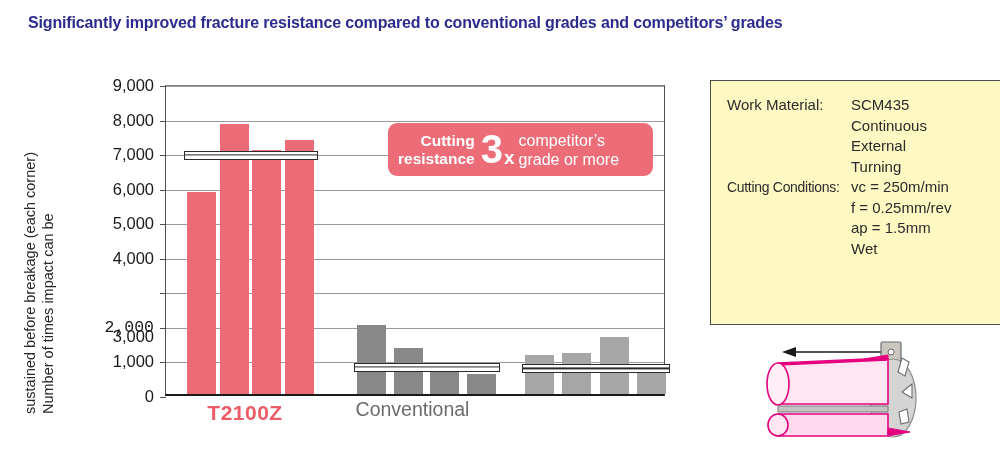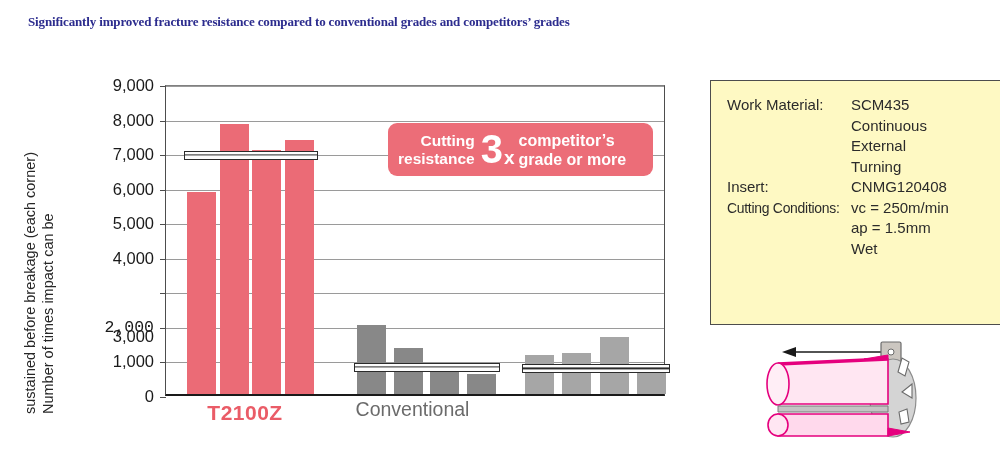--- a/index.html
+++ b/index.html
@@ -11,26 +11,25 @@
     color: #333333;
     overflow: hidden;
     position: relative;
   }
 
   
   #page-title {
     position: absolute;
     left: 28px; top: 14px;
     width: 950px;
-    font-size: 13px;
+    font-size: 16px;
     font-weight: bold;
     letter-spacing: -0.15px;
     color: #2c2c8e;
     white-space: nowrap;
-    font-family: Liberation Serif, serif;
   }
 
   
   #chart-region {
     position: absolute;
     left: 0; top: 60px;
     width: 700px; height: 396px;
   }
 
   
@@ -173,21 +172,21 @@
   }
   #callout-badge .cb-x {
     font-size: 19px;
     font-weight: bold;
     align-self: flex-end;
     padding-bottom: 7px;
     margin-right: 4px;
   }
   #callout-badge .cb-right {
     font-size: 16px;
-    font-weight: bold;
+    font-weight: normal;
     line-height: 19px;
     white-space: nowrap;
   }
 
   
   #conditions-box {
     position: absolute;
     left: 710px; top: 80px;
     width: 306px; height: 245px;
     border: 1.5px solid #4d4d4d;
@@ -325,26 +324,26 @@
         </tr>
         <tr>
           <td class="lbl"></td>
           <td>External</td>
         </tr>
         <tr>
           <td class="lbl"></td>
           <td>Turning</td>
         </tr>
         <tr>
-          <td class="lbl">Insert:</td>
-          <td>CNMG120408</td>
-        </tr>
-        <tr>
           <td class="lbl condensed">Cutting Conditions:</td>
           <td>vc = 250m/min</td>
+        </tr>
+        <tr>
+          <td class="lbl"></td>
+          <td>f = 0.25mm/rev</td>
         </tr>
         <tr>
           <td class="lbl"></td>
           <td>ap = 1.5mm</td>
         </tr>
         <tr>
           <td class="lbl"></td>
           <td>Wet</td>
         </tr>
       </tbody>

